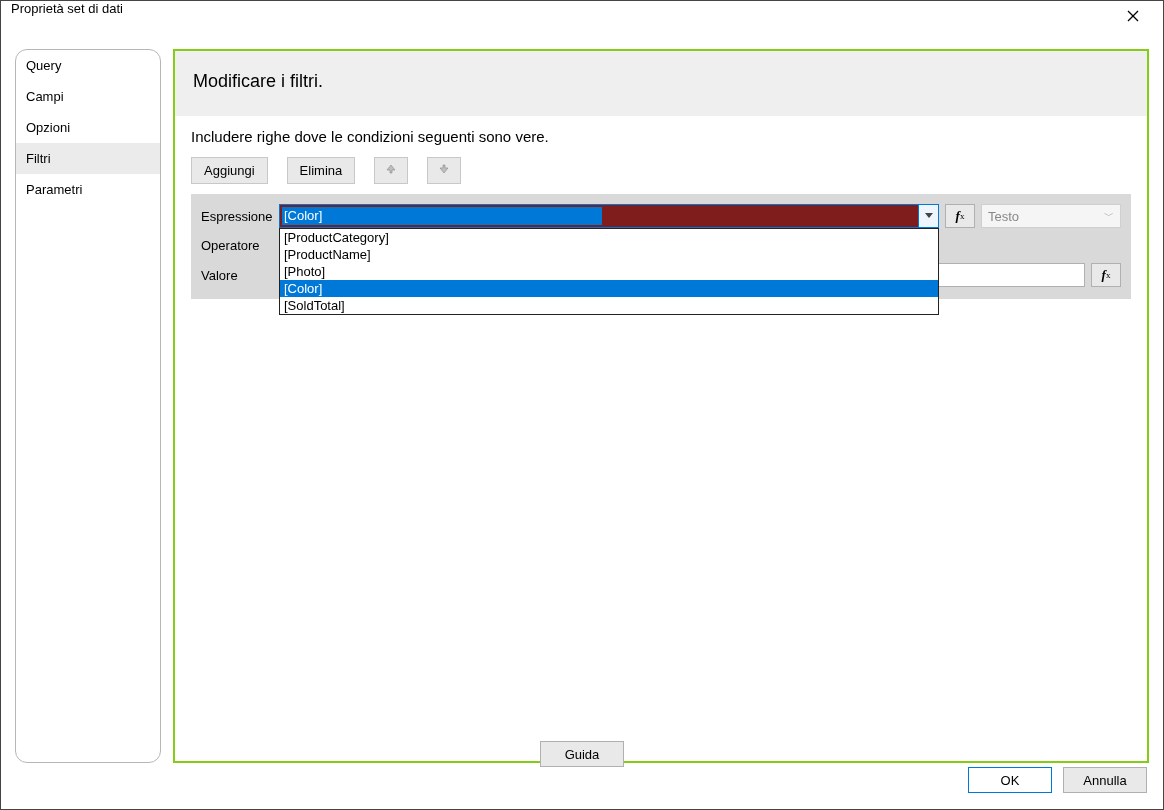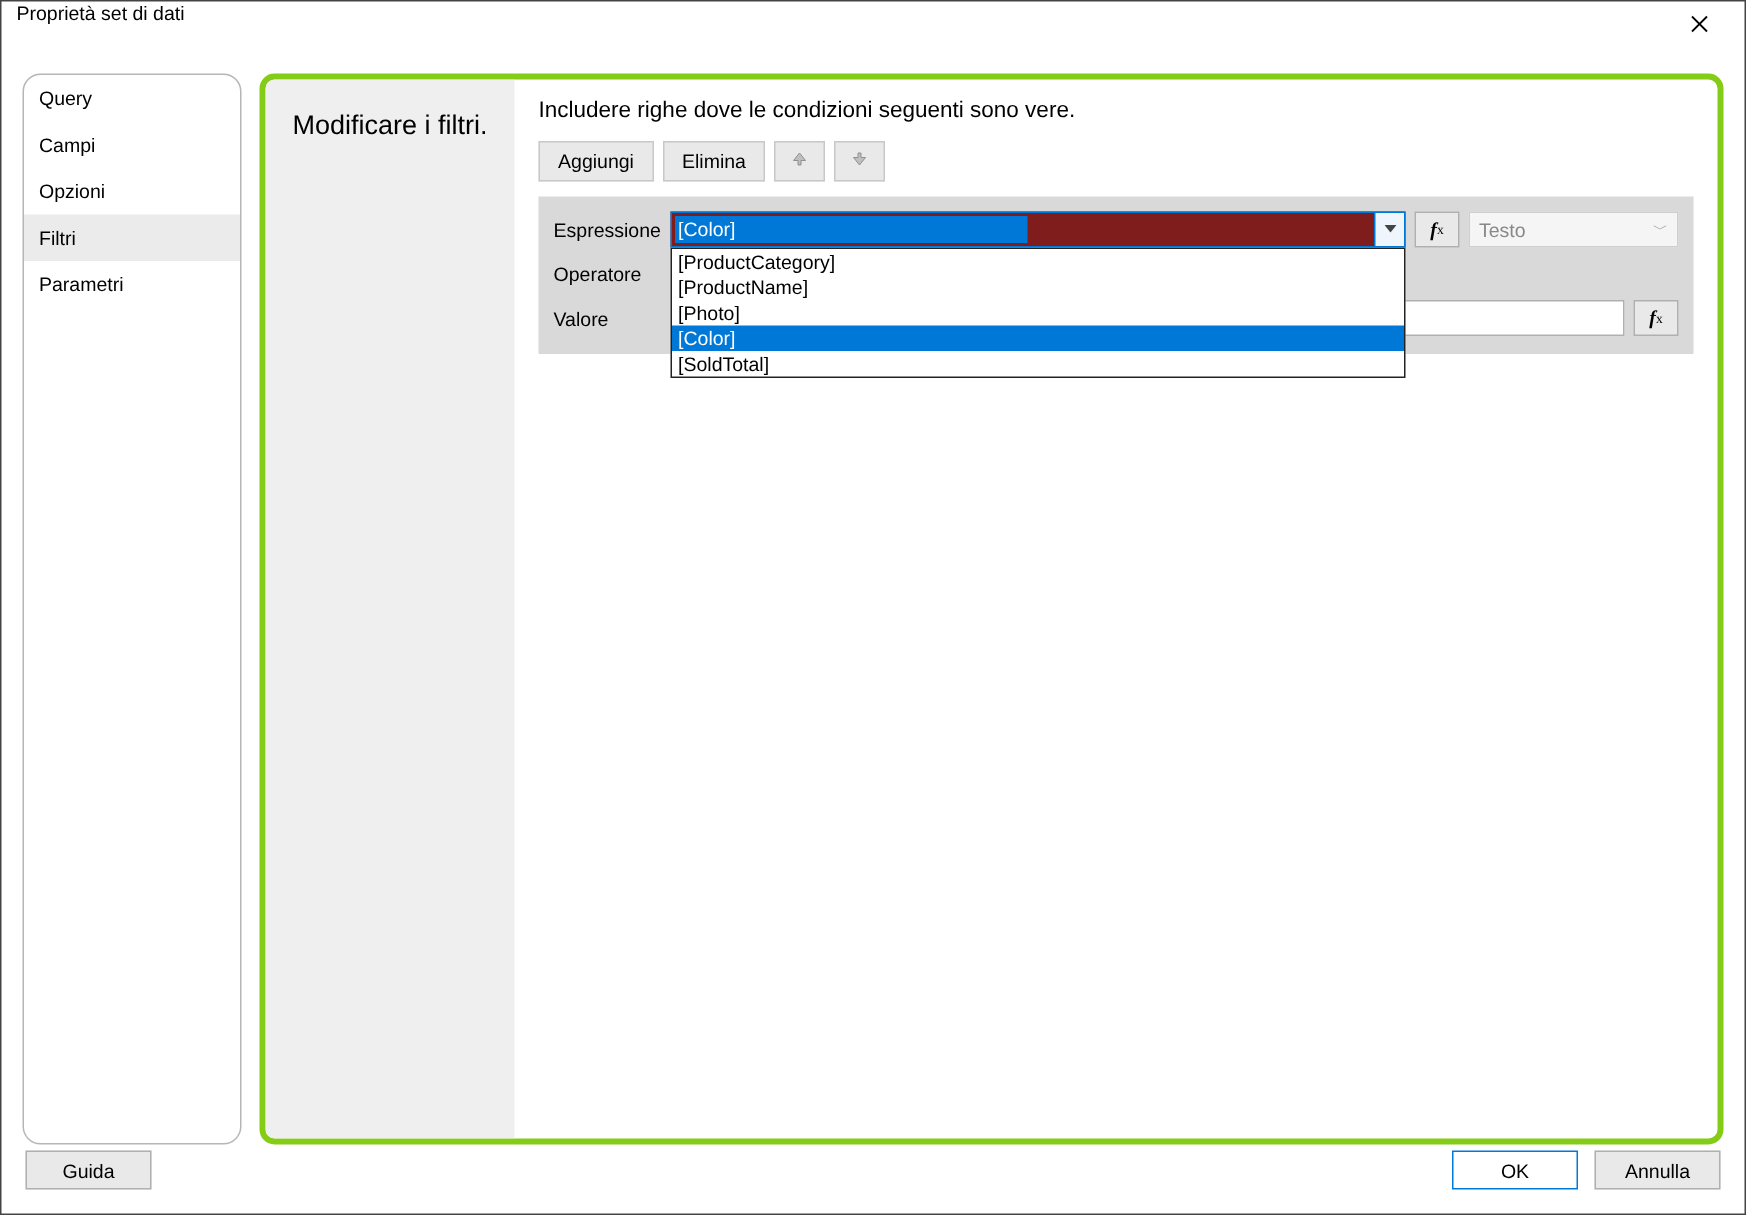--- a/index.html
+++ b/index.html
@@ -61,45 +61,45 @@
   .sidebar-item {
     padding: 8px 10px;
     font-size: 13px;
     cursor: pointer;
   }
   .sidebar-item.selected {
     background: #ebebeb;
   }
   .main {
     flex: 1;
-    border: 4px solid #84cc16;
-    border-radius: 10px;
+    border: 2px solid #84cc16;
+    border-radius: 0;
     height: 714px;
     display: flex;
-    flex-direction: row;
+    flex-direction: column;
     overflow: hidden;
   }
   .main-header {
     background: #efefef;
     padding: 20px 18px 24px 18px;
     font-size: 18px;
     font-weight: 400;
   }
   .main-content {
     padding: 12px 16px;
     position: relative;
     flex: 1;
   }
   .instruction {
     font-size: 15px;
     margin-bottom: 12px;
   }
   .toolbar {
     display: flex;
-    gap: 6px;
+    gap: 19px;
     margin-bottom: 10px;
   }
   .btn {
     background: #e9e9e9;
     border: 1px solid #c8c8c8;
     padding: 5px 12px;
     font-size: 13px;
     cursor: pointer;
   }
   .btn.icon {
@@ -214,20 +214,21 @@
     height: 24px;
     border: 1px solid #b0b0b0;
     background: #fff;
     padding: 0 4px;
     font-size: 13px;
   }
   .footer {
     display: flex;
     align-items: center;
     padding: 10px 16px 16px 16px;
+    flex-direction: column;
   }
   .footer .right {
     margin-left: auto;
     display: flex;
     gap: 11px;
   }
   .footer-btn {
     width: 84px;
     height: 26px;
     border: 1px solid #b0b0b0;

